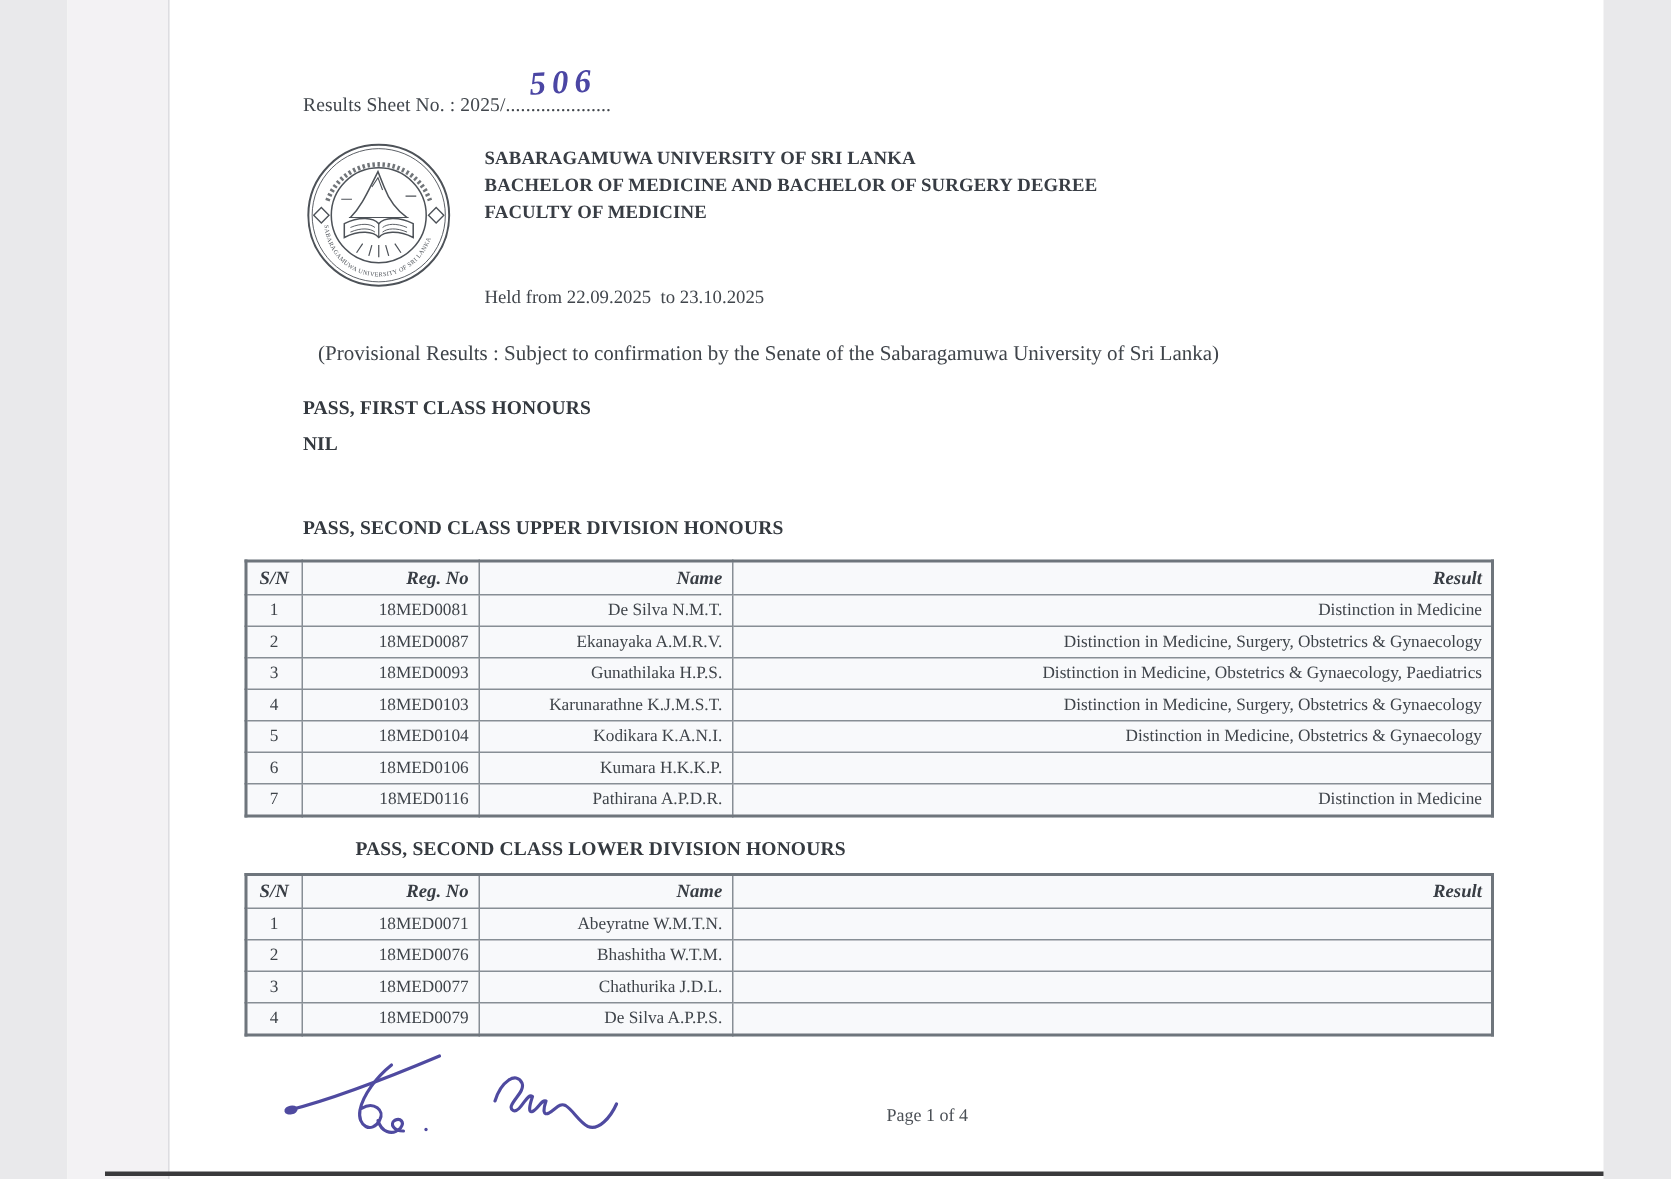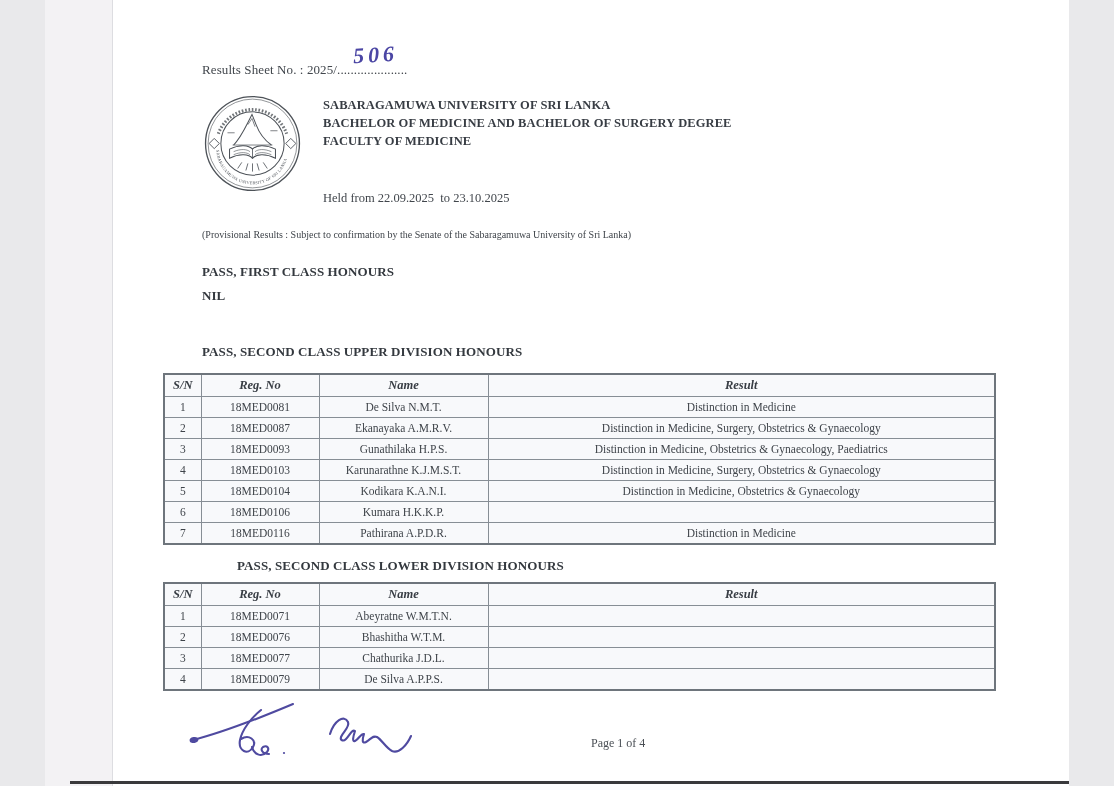--- a/index.html
+++ b/index.html
@@ -18,42 +18,42 @@
     font-size:22px;font-style:italic;font-weight:bold;
     color:#4b46a4;letter-spacing:4px;transform:rotate(-3deg);
   }
 
   .logo{position:absolute;left:158px;top:94px;width:99px;height:99px;}
 
   .header-block{position:absolute;left:278px;top:96px;}
   .header-block .hline{font-size:12.5px;font-weight:bold;color:#383d44;line-height:18px;letter-spacing:.1px;}
   .held{position:absolute;left:278px;top:191px;font-size:12.5px;color:#41464c;white-space:pre-wrap;}
 
-  .provisional{position:absolute;left:157px;top:229px;font-size:10px;color:#3f444a;}
+  .provisional{position:absolute;left:167px;top:229px;font-size:14px;color:#3f444a;}
 
   .sec-title{position:absolute;font-size:13px;font-weight:bold;color:#34393f;letter-spacing:.1px;}
   .t-first{left:157px;top:264px;}
   .nil{position:absolute;left:157px;top:288px;font-size:13px;font-weight:bold;color:#34393f;}
   .t-upper{left:157px;top:344px;}
   .t-lower{left:157px;top:558px;margin-left:35px;}
 
   table.results{
     position:absolute;left:118px;width:831px;
     border-collapse:collapse;table-layout:fixed;
     background:#f8f9fb;
     border:2px solid #6e757c;
   }
   .tbl-upper{top:373px;}
   .tbl-lower{top:582px;}
   table.results th,table.results td{
     border:1px solid #878e95;
     font-size:11.5px;color:#3f444a;
     padding:1px 6px;height:18px;
     overflow:hidden;white-space:nowrap;
-    font-weight:normal;text-align:center;vertical-align:middle;
+    font-weight:normal;text-align:right;vertical-align:middle;
   }
   table.results th{
     font-style:italic;font-weight:600;font-size:12.5px;height:19px;color:#383d44;
   }
   table.results .c-sn{text-align:center;padding:1px 2px;}
 
   .signatures{position:absolute;left:138px;top:696px;width:250px;height:84px;}
   .footer{position:absolute;left:546px;top:736px;font-size:12px;color:#4a4f55;}
 
   .seal-stroke{fill:none;stroke:#4d5258;}

